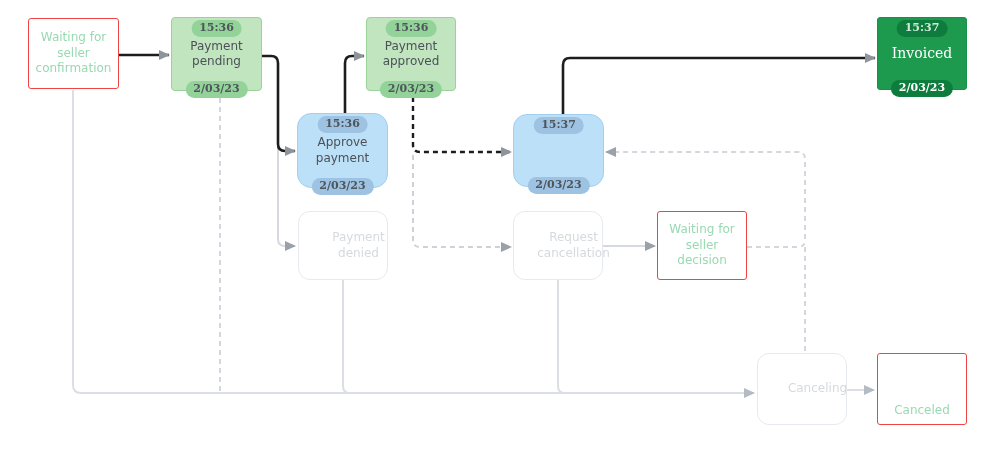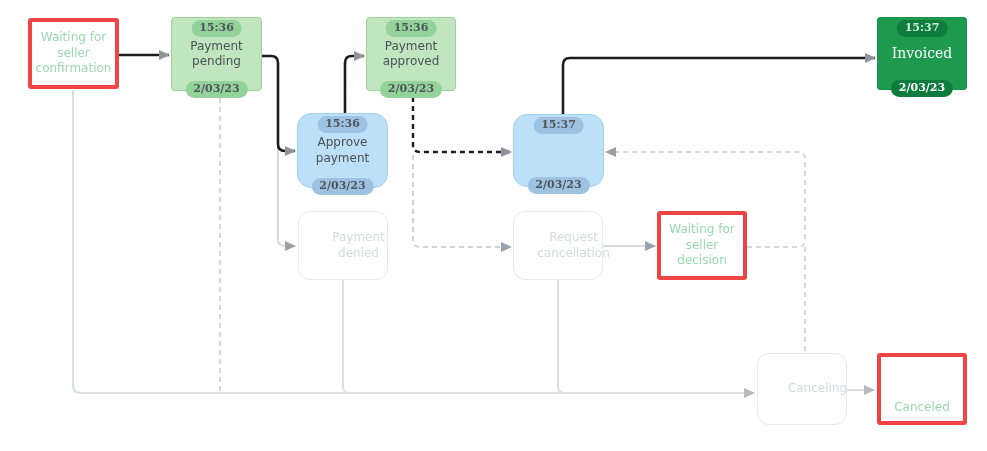--- a/index.html
+++ b/index.html
@@ -7,21 +7,21 @@
           font-family:"DejaVu Sans",sans-serif;}
   .edges{position:absolute;left:0;top:0;}
   .node{position:absolute;box-sizing:border-box;display:flex;align-items:center;justify-content:center;
         text-align:center;font-size:12px;line-height:1.28;padding:6px 5px;}
   .node .label{display:block;}
   
   .green{background:#c1e5bf;border:1px solid #9bd29a;border-radius:4px;color:#4b5157;}
   .blue{background:#bce0f7;border:1px solid #a3cfee;border-radius:14px;color:#4b5157;}
   .dark{background:#1e9a4f;border:1px solid #17914a;border-radius:3px;color:#ffffff;}
   .dark .label{font-family:"DejaVu Serif",serif;font-weight:normal;font-size:14px;}
-  .plain{background:#ffffff;border:4px solid #ef4444;border-radius:3px;color:#98d9b1;}
+  .plain{background:#ffffff;border:1px solid #ef4444;border-radius:3px;color:#98d9b1;}
   .faded{background:#ffffff;border:1px solid #e6eaee;border-radius:12px;color:#d5dade;padding-left:36px;}
   
   .pill{position:absolute;left:50%;transform:translateX(-50%);white-space:nowrap;
         font-family:"DejaVu Serif",serif;font-weight:bold;font-size:11px;
         padding:1px 8px 2px;border-radius:9px;color:#4e555b;}
   .pill.time{top:2px;}
   .pill.date{bottom:-8px;margin-top:18px;}
   .green .pill{background:#93d39a;}
   .blue .pill{background:#9dc2e2;}
   .dark .pill{background:#0d7c3c;}

